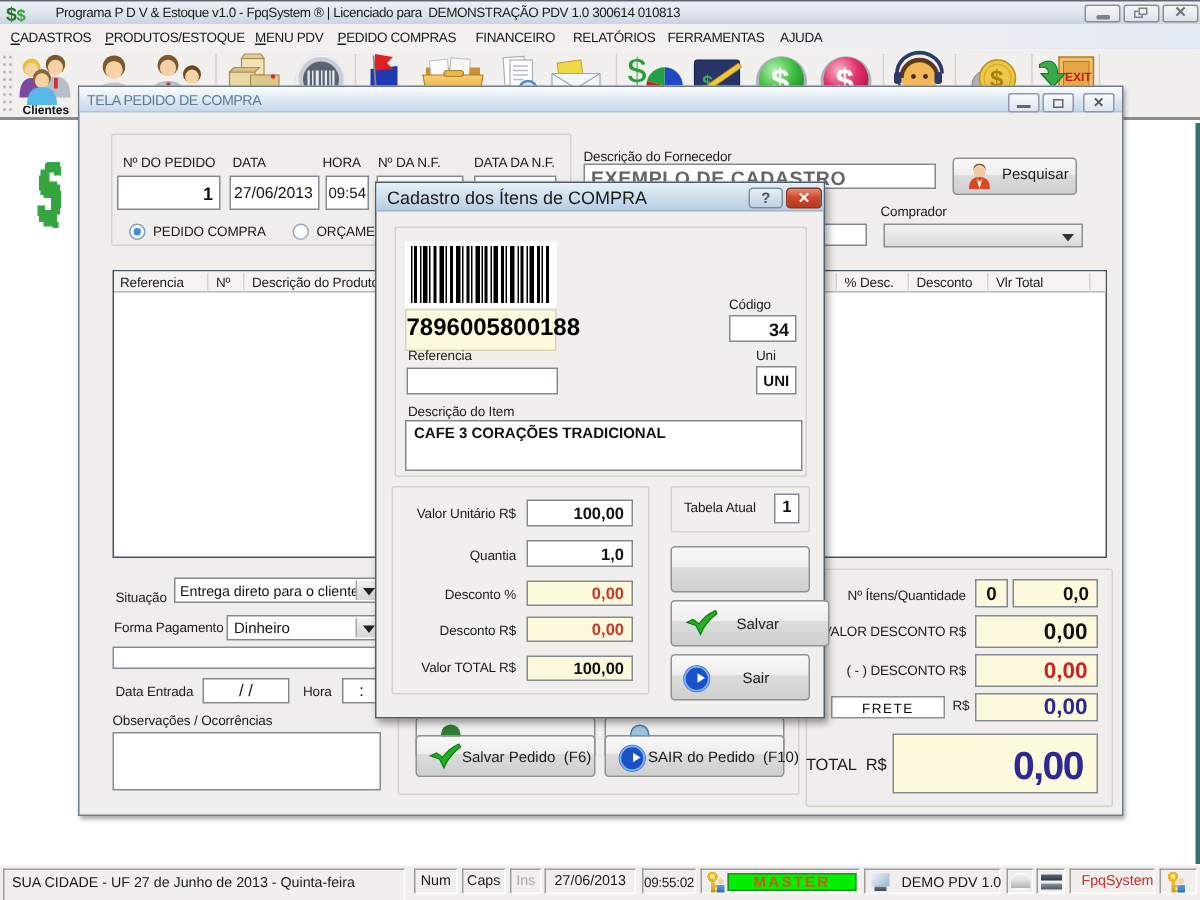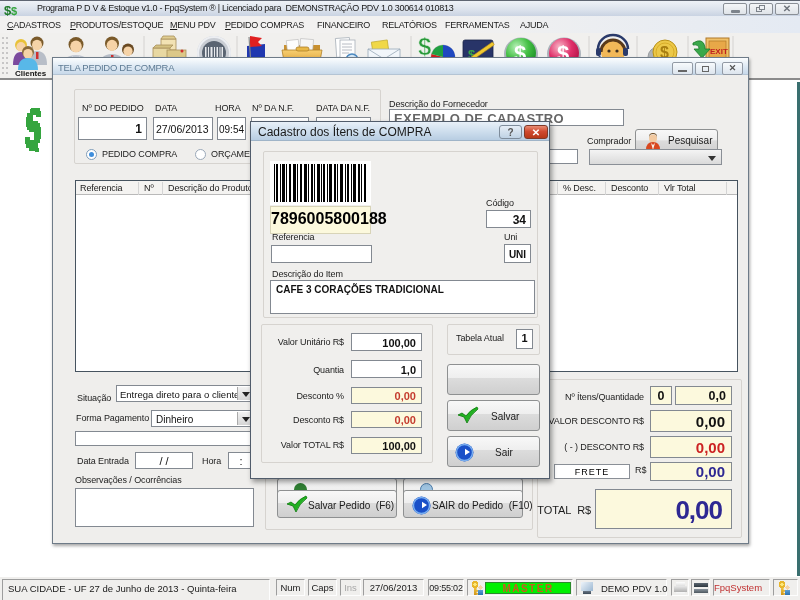--- a/index.html
+++ b/index.html
@@ -291,21 +291,21 @@
   <div class="inp" style="left:263px;top:59px;width:55px;height:23px;"></div>
 
   <div class="abs" style="left:33px;top:91px;width:11px;height:11px;border-radius:50%;background:#fff;border:1px solid #7f9db9;"></div>
   <div class="abs" style="left:36px;top:94px;width:5px;height:5px;border-radius:50%;background:#3f8edc;"></div>
   <span class="lbl" style="left:49px;top:91px;">PEDIDO COMPRA</span>
   <div class="abs" style="left:142px;top:91px;width:11px;height:11px;border-radius:50%;background:#fff;border:1px solid #9aa8b8;"></div>
   <span class="lbl" style="left:158px;top:91px;">ORÇAMENTO</span>
 
   <span class="lbl" style="left:336px;top:41px;">Descrição do Fornecedor</span>
   <div class="inp" style="left:336px;top:51px;width:235px;height:17px;font-weight:bold;color:#666;font-size:13px;letter-spacing:0.4px;padding:1px 0 0 4px;">EXEMPLO DE CADASTRO</div>
-  <div class="btn7" style="left:582px;top:47px;width:83px;height:25px;margin-top:24px;">
+  <div class="btn7" style="left:582px;top:47px;width:83px;height:25px;">
       <span style="position:absolute;left:32px;top:5px;">Pesquisar</span>
       <svg style="position:absolute;left:8px;top:3px;" width="18" height="18" viewBox="0 0 18 18">
         <circle cx="9" cy="5.5" r="4" fill="#f2c9a0"></circle>
         <path d="M5 5 a4 4 0 0 1 8 0 v-1.5 a4 3.5 0 0 0 -8 0 z" fill="#6a4a22"></path>
         <path d="M2 17 q0 -8 7 -8 q7 0 7 8 z" fill="#d84820"></path>
         <path d="M7 10 l2 2 l2 -2 l-2 7 z" fill="#f8f0e8"></path>
       </svg>
     </div>
   <span class="lbl" style="left:534px;top:78px;">Comprador</span>
   <div class="inp" style="left:468px;top:91px;width:57px;height:15px;"></div>
@@ -445,21 +445,21 @@
   <div class="inp ylw" style="left:100px;top:265px;width:71px;height:17px;font-weight:bold;font-size:11px;color:#c43b2e;text-align:right;padding:2px 5px 0 0;">0,00</div>
   <span class="lbl" style="right:205px;top:293px;">Desconto R$</span>
   <div class="inp ylw" style="left:100px;top:289px;width:71px;height:17px;font-weight:bold;font-size:11px;color:#c43b2e;text-align:right;padding:2px 5px 0 0;">0,00</div>
   <span class="lbl" style="right:205px;top:318px;">Valor TOTAL R$</span>
   <div class="inp ylw" style="left:100px;top:315px;width:71px;height:17px;font-weight:bold;font-size:11px;text-align:right;padding:2px 5px 0 0;">100,00</div>
 
   <div class="gb" style="left:196px;top:202px;width:93px;height:31px;"></div>
   <span class="lbl" style="left:205px;top:211px;">Tabela Atual</span>
   <div class="inp" style="left:265px;top:207px;width:17px;height:20px;font-weight:bold;text-align:center;padding-top:2px;">1</div>
   <div class="btn7" style="left:196px;top:242px;width:93px;height:31px;"></div>
-  <div class="btn7" style="left:196px;top:278px;width:93px;height:31px;">
+  <div class="btn7" style="left:196px;top:278px;width:106px;height:31px;">
       <svg style="position:absolute;left:8px;top:5px;" width="24" height="20" viewBox="0 0 24 20">
         <path d="M2 9 l6 2 l3 6 q3 -8 11 -14 l-1 -2 q-7 3 -11 9 l-4 -3 z" fill="#22b022" stroke="#0a7a0a" stroke-width="0.8"></path>
       </svg>
       <span style="position:absolute;left:43px;top:10px;">Salvar</span>
     </div>
   <div class="btn7" style="left:196px;top:314px;width:93px;height:31px;">
       <svg style="position:absolute;left:7px;top:6px;" width="19" height="19" viewBox="0 0 19 19">
         <circle cx="9.5" cy="9.5" r="9" fill="#1a50c8"></circle>
         <circle cx="9.5" cy="9.5" r="8" fill="none" stroke="#7ab0f0" stroke-width="1.4"></circle>
         <path d="M4 9.5 h6 v-3.2 l5 3.2 l-5 3.2 v-3.2 z" fill="#fff" transform="translate(0,-0.5)"></path>
@@ -485,17 +485,17 @@
   <div class="abs sp" style="left:576px;top:3px;width:91px;height:17px;">
       <span class="compic" style="position:absolute;left:3px;top:2px;"></span>
       <span style="position:absolute;left:24px;top:3px;white-space:nowrap;">DEMO PDV 1.0</span>
     </div>
   <div class="abs sp" style="left:671px;top:3px;width:18px;height:17px;">
       <span class="prnic" style="position:absolute;left:2px;top:2px;"></span>
     </div>
   <div class="abs sp" style="left:691px;top:3px;width:19px;height:17px;">
       <span class="netic" style="position:absolute;left:2px;top:2px;"></span>
     </div>
-  <div class="abs sp" style="left:713px;top:3px;width:57px;height:17px;text-align:left;padding-top:2px;color:#c03030;">FpqSystem</div>
+  <div class="abs sp" style="left:713px;top:3px;width:57px;height:17px;text-align:right;padding-top:2px;color:#c03030;">FpqSystem</div>
   <div class="abs sp" style="left:773px;top:3px;width:25px;height:17px;">
       <span class="keyic" style="position:absolute;left:4px;top:1px;"></span>
     </div>
 </div>
 
 </body></html>

